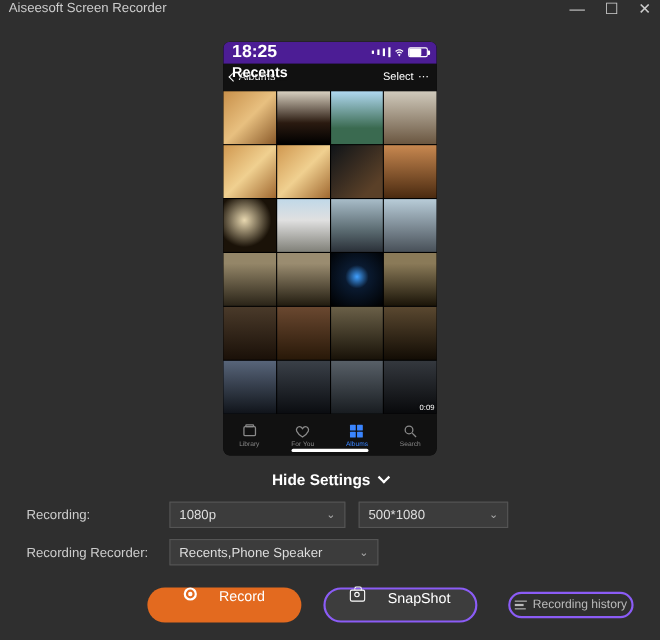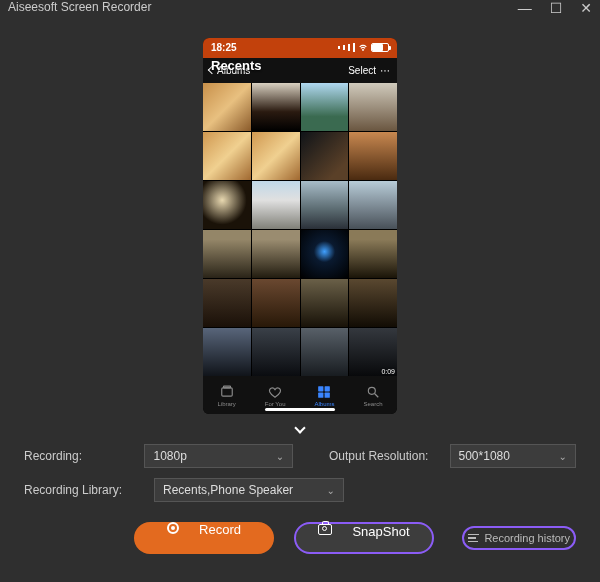--- a/index.html
+++ b/index.html
@@ -2,21 +2,21 @@
 <html><head>
 <meta charset="utf-8">
 <style>
   *{box-sizing:border-box;margin:0;padding:0;font-family:"Segoe UI",Arial,sans-serif}
   body{background:#2f2f2f;width:600px;height:582px;overflow:hidden;color:#ddd}
   .titlebar{height:30px;display:flex;padding:0 8px;font-size:12px;color:#ccc}
   .titlebar .winctrl{margin-left:auto;display:flex;gap:18px;font-size:14px;color:#ccc}
   .winctrl span{cursor:pointer}
   .phone-area{display:flex;justify-content:center;padding:8px 0 6px}
   .phone{width:194px;height:376px;background:#000;border-radius:6px;overflow:hidden;display:flex;flex-direction:column;position:relative}
-  .statusbar{height:22px;background:#c2410c;color:#fff;display:flex;align-items:center;justify-content:space-between;padding:0 8px;font-size:10px;font-weight:600}
+  .statusbar{height:22px;background:#4c1d95;color:#fff;display:flex;align-items:center;justify-content:space-between;padding:0 8px;font-size:16px;font-weight:600}
   .signal{display:flex;align-items:center;gap:3px}
   .sigb{width:2px;background:#fff;display:inline-block}
   .sb1{height:3px}.sb2{height:5px}.sb3{height:7px}.sb4{height:9px}
   .wifi{width:10px;height:10px}
   .batt{width:18px;height:9px;border:1px solid #fff;border-radius:2px;position:relative}
   .batt::after{content:"";position:absolute;right:-3px;top:2px;width:2px;height:4px;background:#fff;border-radius:0 1px 1px 0}
   .batt i{display:block;background:#fff;height:100%;width:70%;border-radius:1px}
   .navrow{height:28px;background:#111;color:#fff;display:flex;align-items:center;padding:0 6px;font-size:10px;position:relative}
   .navrow .back{display:flex;align-items:center;gap:2px}
   .navrow .sel{margin-left:auto;display:flex;align-items:center;gap:4px}
@@ -184,38 +184,38 @@
             </svg>
           </span>
         <span>Search</span>
       </div>
     </div>
     <div class="homebar"></div>
   </div>
 </div>
 
 <div class="hide-row">
+  <span>Hide Settings</span>
   <i class="chev-down"></i>
 </div>
 
 <div class="settings">
   <div class="row">
     <span class="lbl">Recording:</span>
     <div class="sel-box" style="width:160px">
       <span>1080p</span>
       <span class="chev">⌄</span>
     </div>
-    <span class="lbl row2" style="margin-left:24px">Output Resolution:</span>
     <div class="sel-box" style="width:136px">
       <span>500*1080</span>
       <span class="chev">⌄</span>
     </div>
   </div>
   <div class="row">
-    <span class="lbl">Recording Library:</span>
+    <span class="lbl">Recording Recorder:</span>
     <div class="sel-box" style="width:190px">
       <span>Recents,Phone Speaker</span>
       <span class="chev">⌄</span>
     </div>
   </div>
 </div>
 
 <div class="actions">
   <div style="width:90px"></div>
   <button class="btn btn-record">

